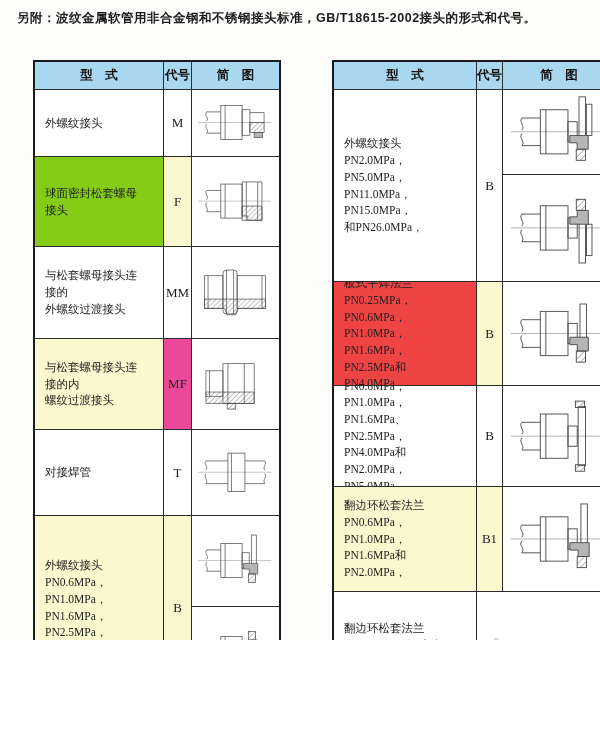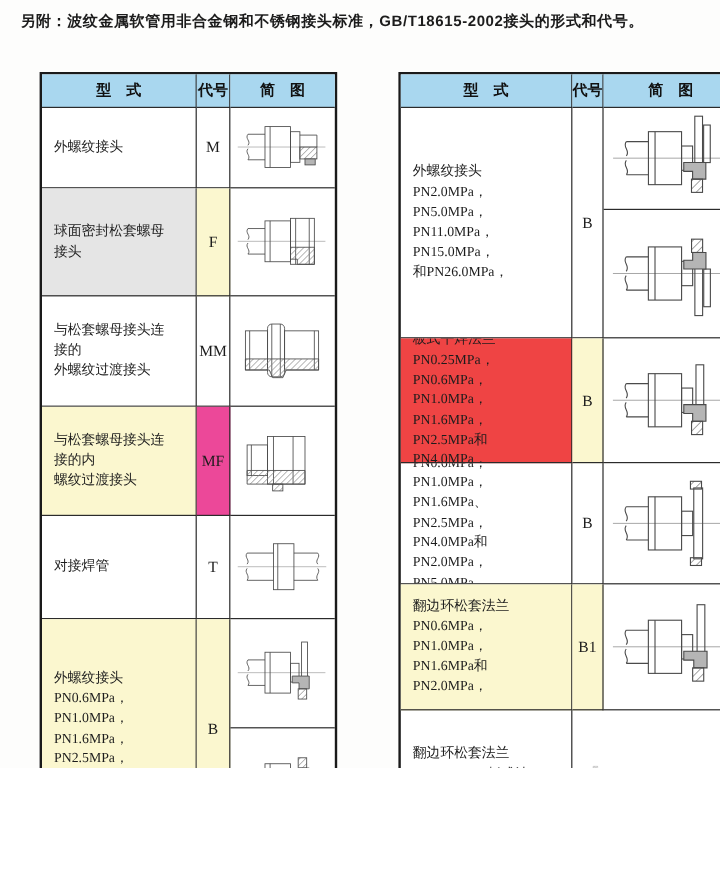--- a/index.html
+++ b/index.html
@@ -59,21 +59,21 @@
           <path class="ln" d="M15,25 c-4,5 4,8 0,13 M15,42 c-4,5 4,8 0,13 M15,25 H35 M15,55 H35"></path>
           <rect class="ln" x="35" y="16" width="30" height="48"></rect>
             <line class="ln" x1="41" y1="16" x2="41" y2="64"></line>
           <rect class="ln" x="65" y="22" width="11" height="36"></rect>
           <path class="ln" d="M76,26 h20 v14"></path>
           <rect class="hat" x="76" y="40" width="20" height="14"></rect>
           <rect class="gray" x="82" y="54" width="12" height="7"></rect>
         </svg>
       </div>
 
-      <div class="c type hl" style="background: #e5e5e5;">
+      <div class="c type hl" style="background: #84cc16;">
           <span class="type-text">球面密封松套螺母接头</span>
         </div>
       <div class="c code hl" style="background: rgb(251, 247, 207);">F</div>
       <div class="c diag lastcol">
         <svg viewBox="0 0 110 80">
           <line class="cl" x1="3" y1="40" x2="106" y2="40"></line>
           <path class="ln" d="M15,25 c-4,5 4,8 0,13 M15,42 c-4,5 4,8 0,13 M15,25 H35 M15,55 H35"></path>
           <rect class="ln" x="35" y="16" width="30" height="48"></rect>
             <line class="ln" x1="41" y1="16" x2="41" y2="64"></line>
           <rect class="ln" x="65" y="13" width="28" height="54"></rect>

